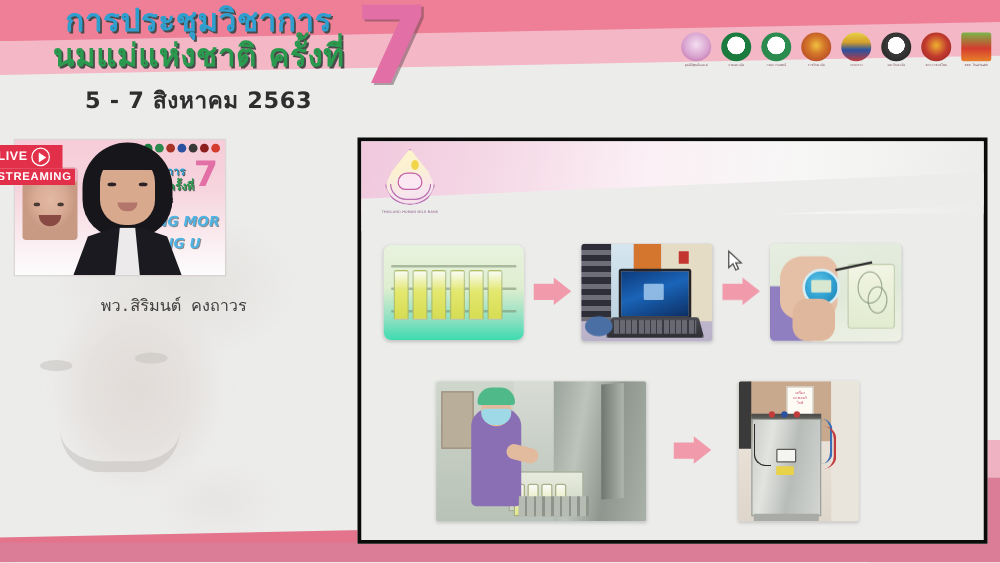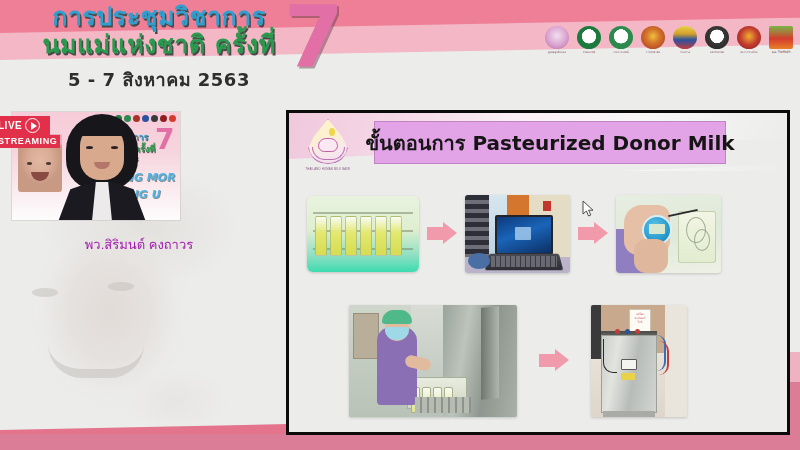--- a/index.html
+++ b/index.html
@@ -220,22 +220,22 @@
     border: 1.5px solid #fff; display: flex; align-items: center; justify-content: center;
   }
   .live-play-wrap .live-play { border-left-width: 6px; border-top-width: 4px; border-bottom-width: 4px; margin-left:2px;}
   .live-row2 {
     background: #e2304a; color: #fff; padding: 1px 5px 2px 16px;
     font-size: 9px; font-weight: bold; letter-spacing: .6px; width: 78px;
   }
 
   .presenter-name {
     position: absolute; left: 24px; top: 234px; width: 230px; z-index: 6;
-    font-family: Liberation Sans, sans-serif;
-    font-size: 13px; color: #a21caf; text-align: center;
+    font-family: Liberation Mono, monospace;
+    font-size: 13px; color: #404040; text-align: center;
   }
 
   
   .slide-panel {
     position: absolute; left: 286px; top: 110px; width: 504px; height: 325px;
     background: #ececeb; border: 3px solid #0b0b0b; z-index: 4; overflow: hidden;
   }
   .slide-deco {
     position: absolute; left: 0; top: 0; width: 100%; height: 58px;
     background: linear-gradient(100deg, #f0c8dd 0%, #f5d9e6 22%, #fbf0f5 46%, #f7f7f6 70%, #ececeb 100%);
@@ -524,23 +524,20 @@
 
     <div class="hm-logo">
       <div class="hm-ring"></div>
       <div class="hm-drop"></div>
       <div class="hm-dot"></div>
       <div class="hm-baby"></div>
       <div class="hm-hands"></div>
       <div class="hm-cap">THAILAND HUMAN MILK BANK</div>
     </div>
 
-    <div class="slide-title-box">
-      <span class="slide-title-text">ขั้นตอนการ Pasteurized Donor Milk</span>
-    </div>
 
     <div class="proc-row row1">
       <div class="proc-img img-bottles">
         <div class="shelf" style="top:16px"></div>
         <div class="shelf" style="top:34px"></div>
         <div class="shelf" style="top:52px"></div>
         <div class="bottle" style="left:8px"></div>
         <div class="bottle" style="left:23px"></div>
         <div class="bottle" style="left:38px"></div>
         <div class="bottle" style="left:53px"></div>

